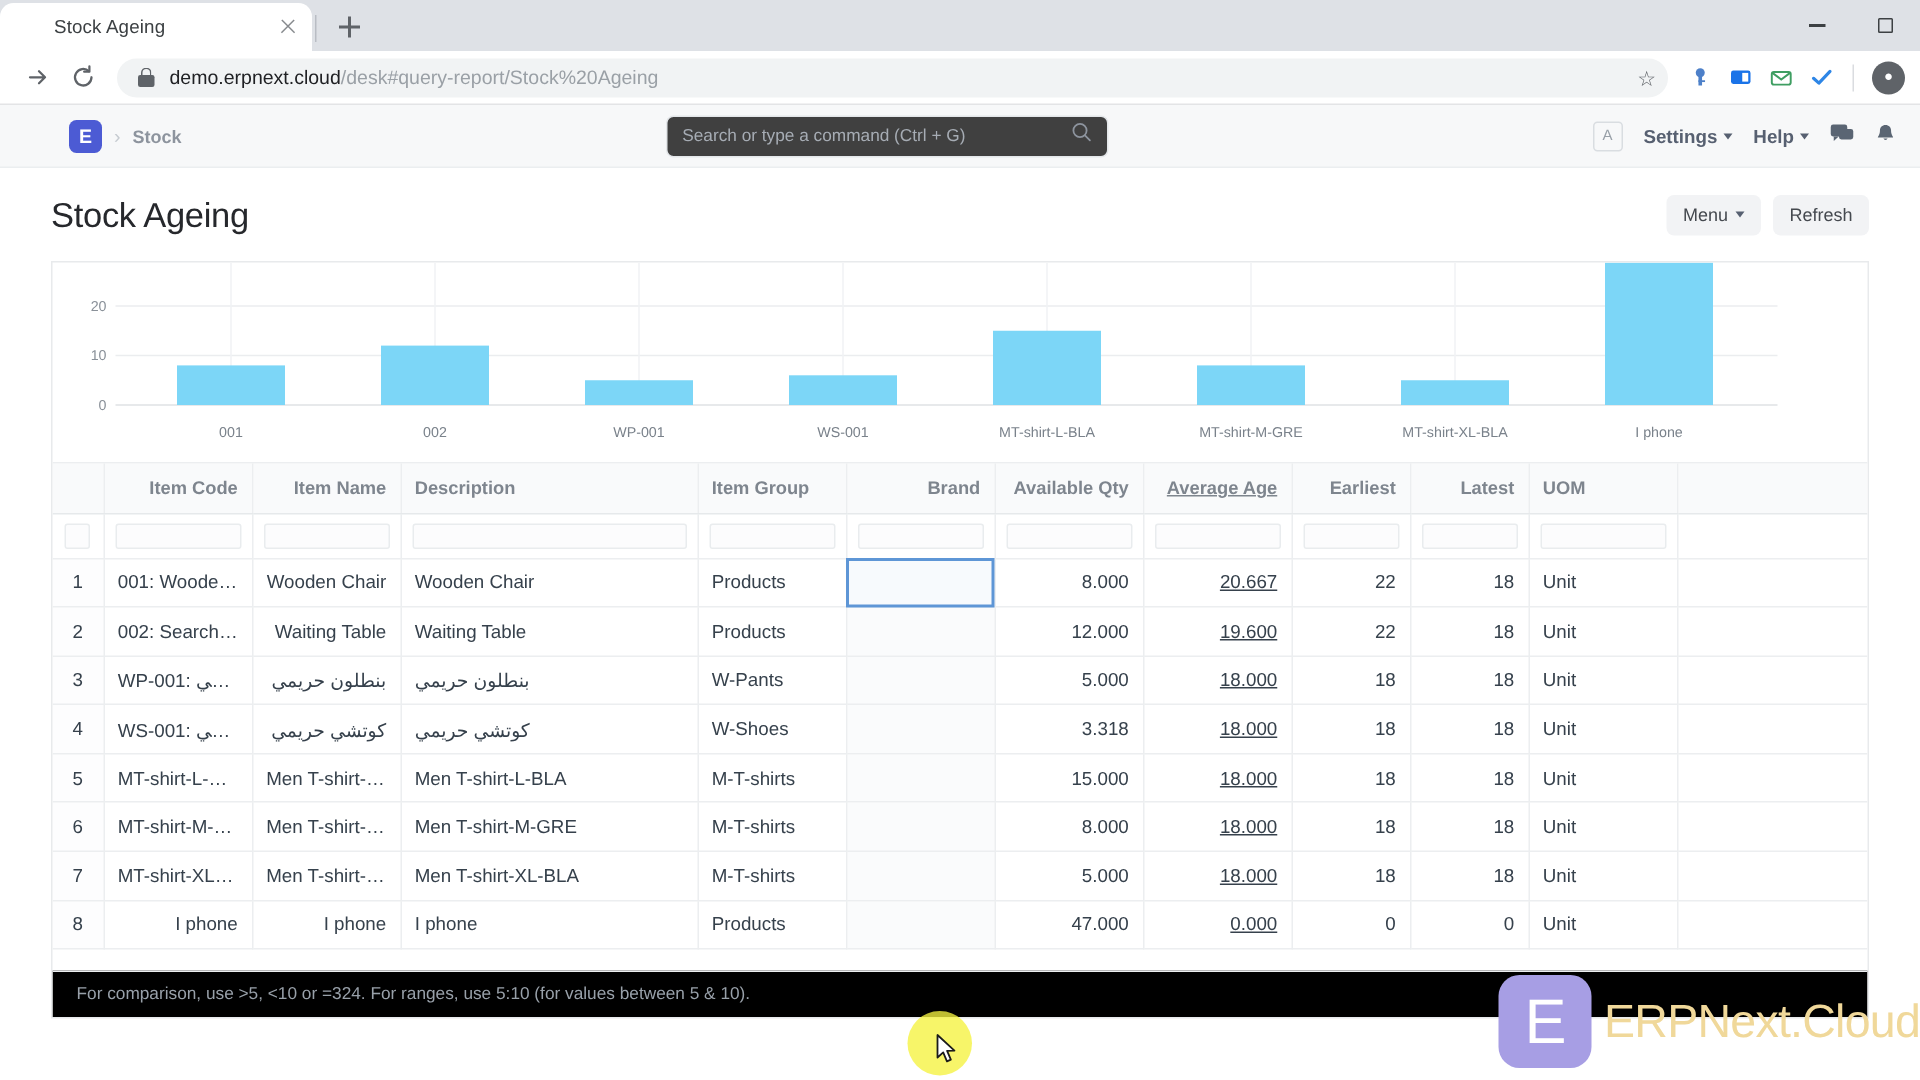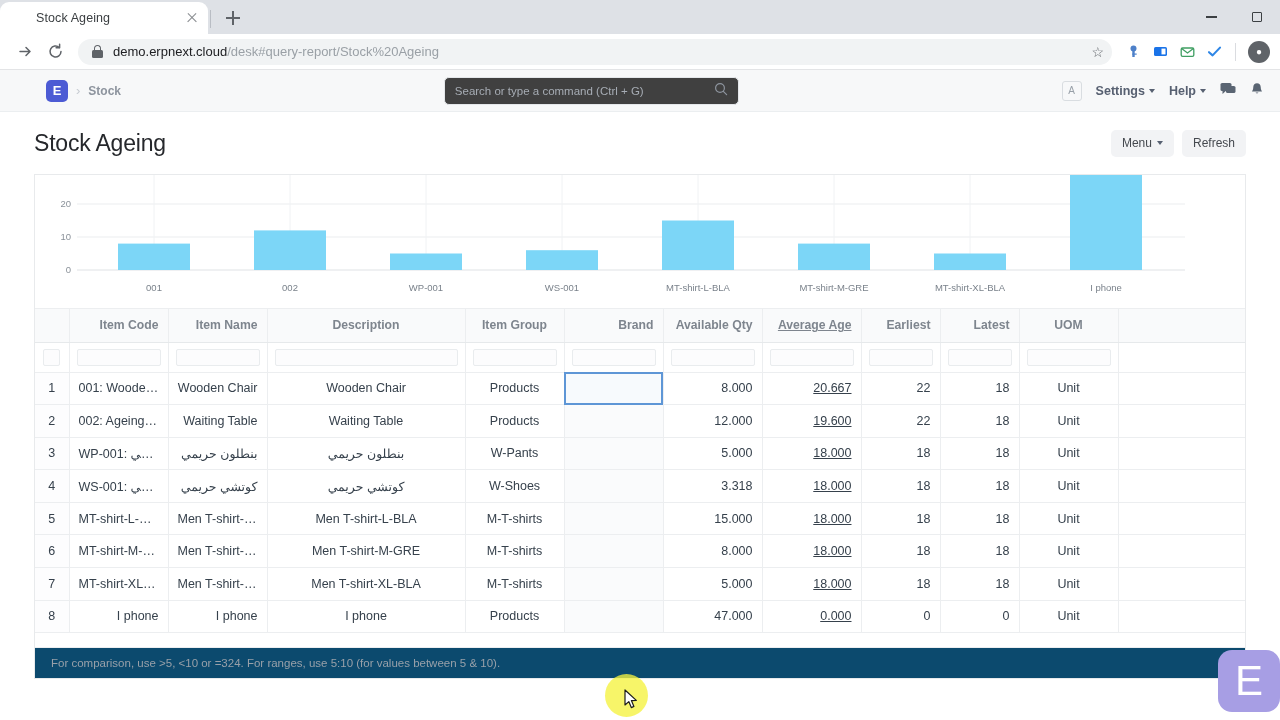--- a/index.html
+++ b/index.html
@@ -149,38 +149,38 @@
   .c-desc  { width: 198px; }
   .c-group { width: 99px; }
   .c-brand { width: 99px; }
   .c-qty   { width: 99px; }
   .c-age   { width: 99px; text-decoration: underline; }
   .c-early { width: 79px; }
   .c-late  { width: 79px; }
   .c-uom   { width: 99px; }
   .c-pad   { width: auto; border-right: none !important; }
   .ta-r { text-align: right; }
-  .ta-l { text-align: center; }
+  .ta-l { text-align: left; }
   .filter-row td { height: 30px; background: #fff; padding: 0 7px; }
   .filter-input {
     width: 100%; height: 17px; border: 1px solid #e9ecee; border-radius: 2px;
     background: #fcfcfd; display: block;
   }
   .filter-row td.c-idx .filter-input { width: 17px; margin: 0 auto; }
   .row-idx { color: #9aa1a9; text-align: center; font-size: 12px; background: #fdfdfe; }
   .cell-dim { color: #5a636d; }
   .cell-muted { background: #fafbfc; }
   .cell-selected {
     outline: 2px solid #5e96d6; outline-offset: -2px; background: #f7fafd;
   }
   .rtl { direction: rtl; unicode-bidi: bidi-override; }
 
   .dt-footer {
     position: absolute; left: 0; right: 0; bottom: 0; height: 31px;
-    border-top: 1px solid #eceef0; background: #0c4a6e;
+    border-top: 1px solid #eceef0; background: #000000;
     display: flex; align-items: center; padding: 0 16px; text-align: right;
   }
   .footer-note { font-size: 11.5px; color: #98a0a9; }
   .watermark {
     position: absolute; right: 0px; bottom: 8px; display: flex; align-items: center;
     gap: 8px; z-index: 25; pointer-events: none;
   }
   .wm-logo {
     width: 62px; height: 62px; border-radius: 14px; background: #a79ee4;
     color: #fff; font-size: 42px; display: flex; align-items: center; justify-content: center;
@@ -431,21 +431,21 @@
           <td class="c-qty   ta-r">8.000</td>
           <td class="c-age   ta-r">20.667</td>
           <td class="c-early ta-r">22</td>
           <td class="c-late  ta-r">18</td>
           <td class="c-uom   ta-l cell-dim">Unit</td>
           <td class="c-pad"></td>
         </tr>
 
         <tr>
           <td class="c-idx row-idx">2</td>
-          <td class="c-code  ta-r">002: Ageing T...</td>
+          <td class="c-code  ta-r">002: Search T...</td>
           <td class="c-name  ta-r">Waiting Table</td>
           <td class="c-desc  ta-l">Waiting Table</td>
           <td class="c-group ta-l cell-dim">Products</td>
           <td class="c-brand ta-r cell-muted"></td>
           <td class="c-qty   ta-r">12.000</td>
           <td class="c-age   ta-r">19.600</td>
           <td class="c-early ta-r">22</td>
           <td class="c-late  ta-r">18</td>
           <td class="c-uom   ta-l cell-dim">Unit</td>
           <td class="c-pad"></td>
@@ -543,19 +543,20 @@
       </tbody>
     </table>
 
     <div class="dt-footer">
       <span class="footer-note">For comparison, use &gt;5, &lt;10 or =324. For ranges, use 5:10 (for values between 5 &amp; 10).</span>
     </div>
   </div>
 
   <div class="watermark">
     <div class="wm-logo">E</div>
+    <div class="wm-text">ERPNext.Cloud</div>
   </div>
 
   <div class="cursor-hl"></div>
   <svg class="cursor-arrow" width="15" height="21" viewBox="0 0 15 21">
     <path d="M1 1 L1 16 L4.8 12.6 L7.3 18.6 L9.9 17.4 L7.4 11.6 L12.3 11.4 Z" fill="#fff" stroke="#1b1b1b" stroke-width="1.2" stroke-linejoin="round"></path>
   </svg>
 </div>
 
 </body></html>

